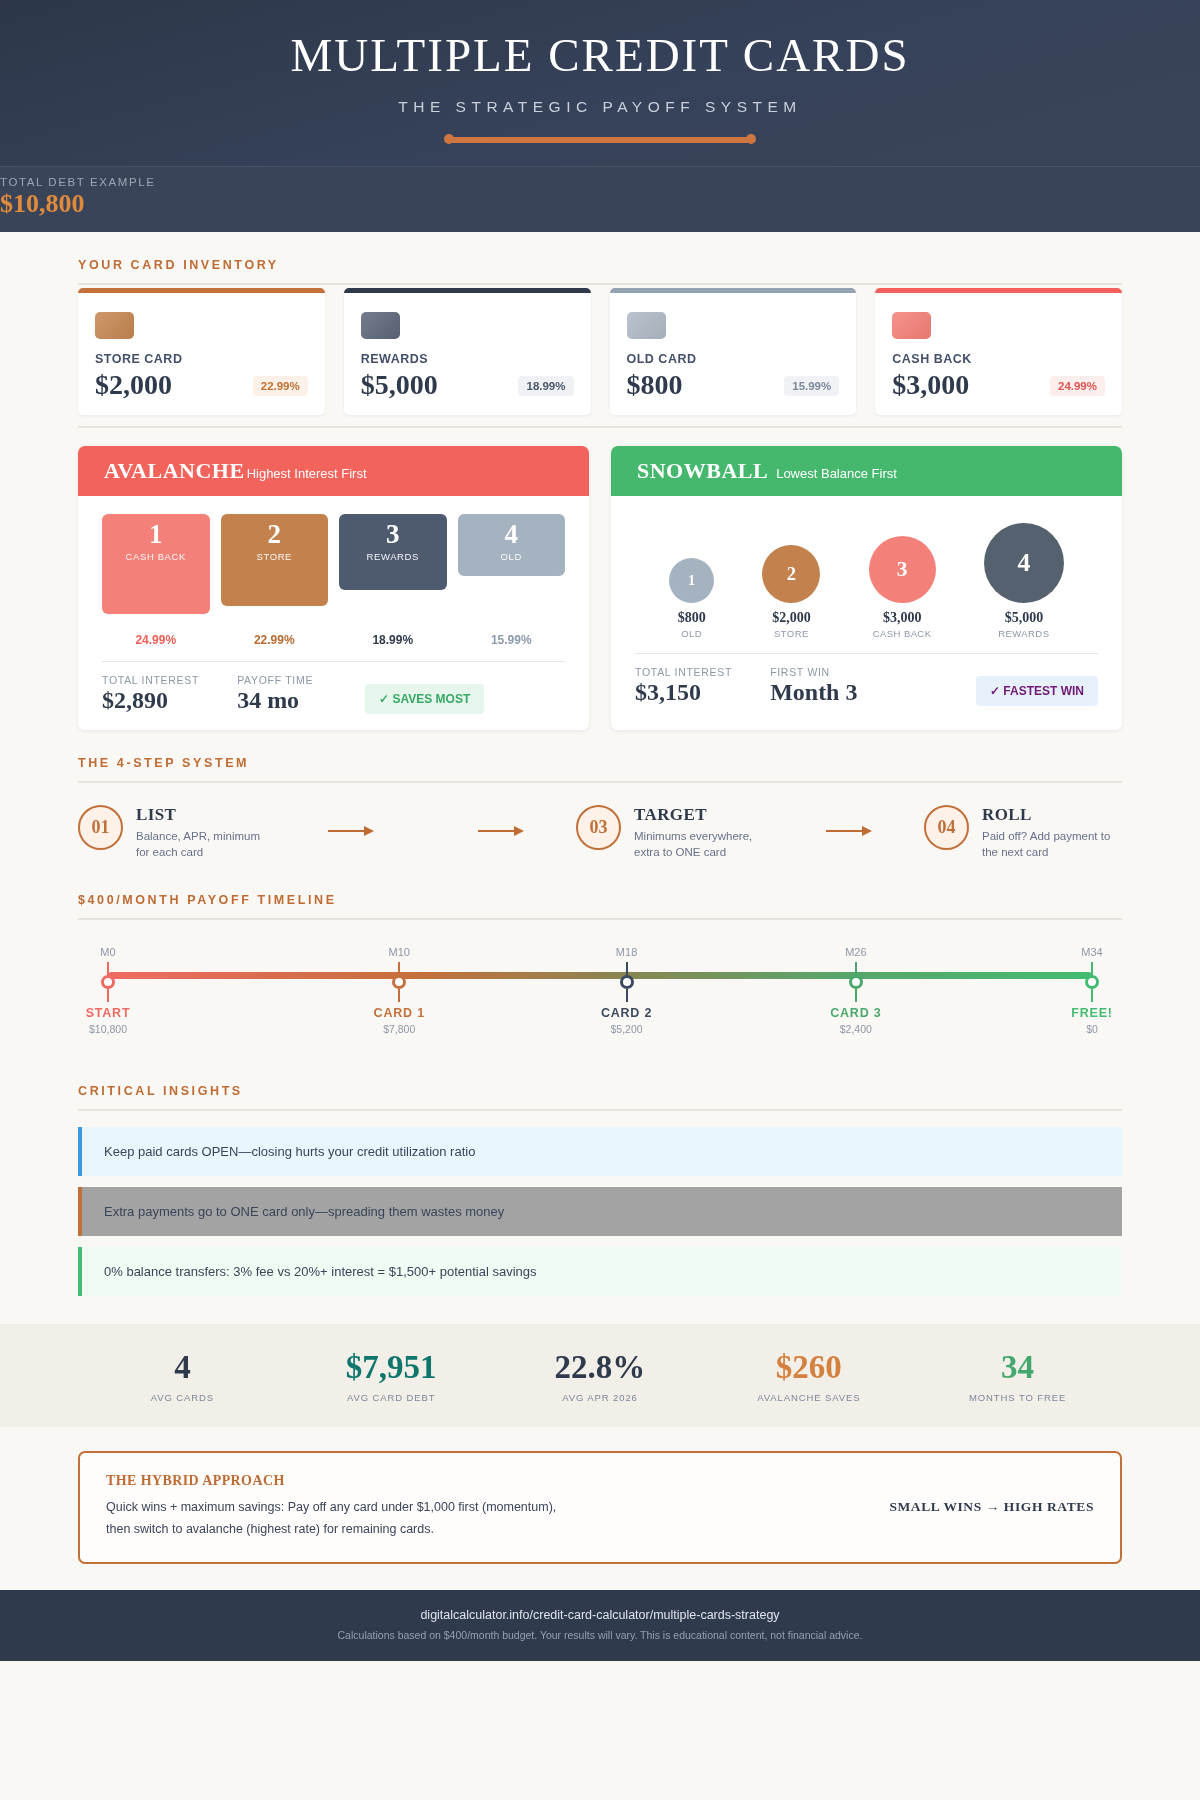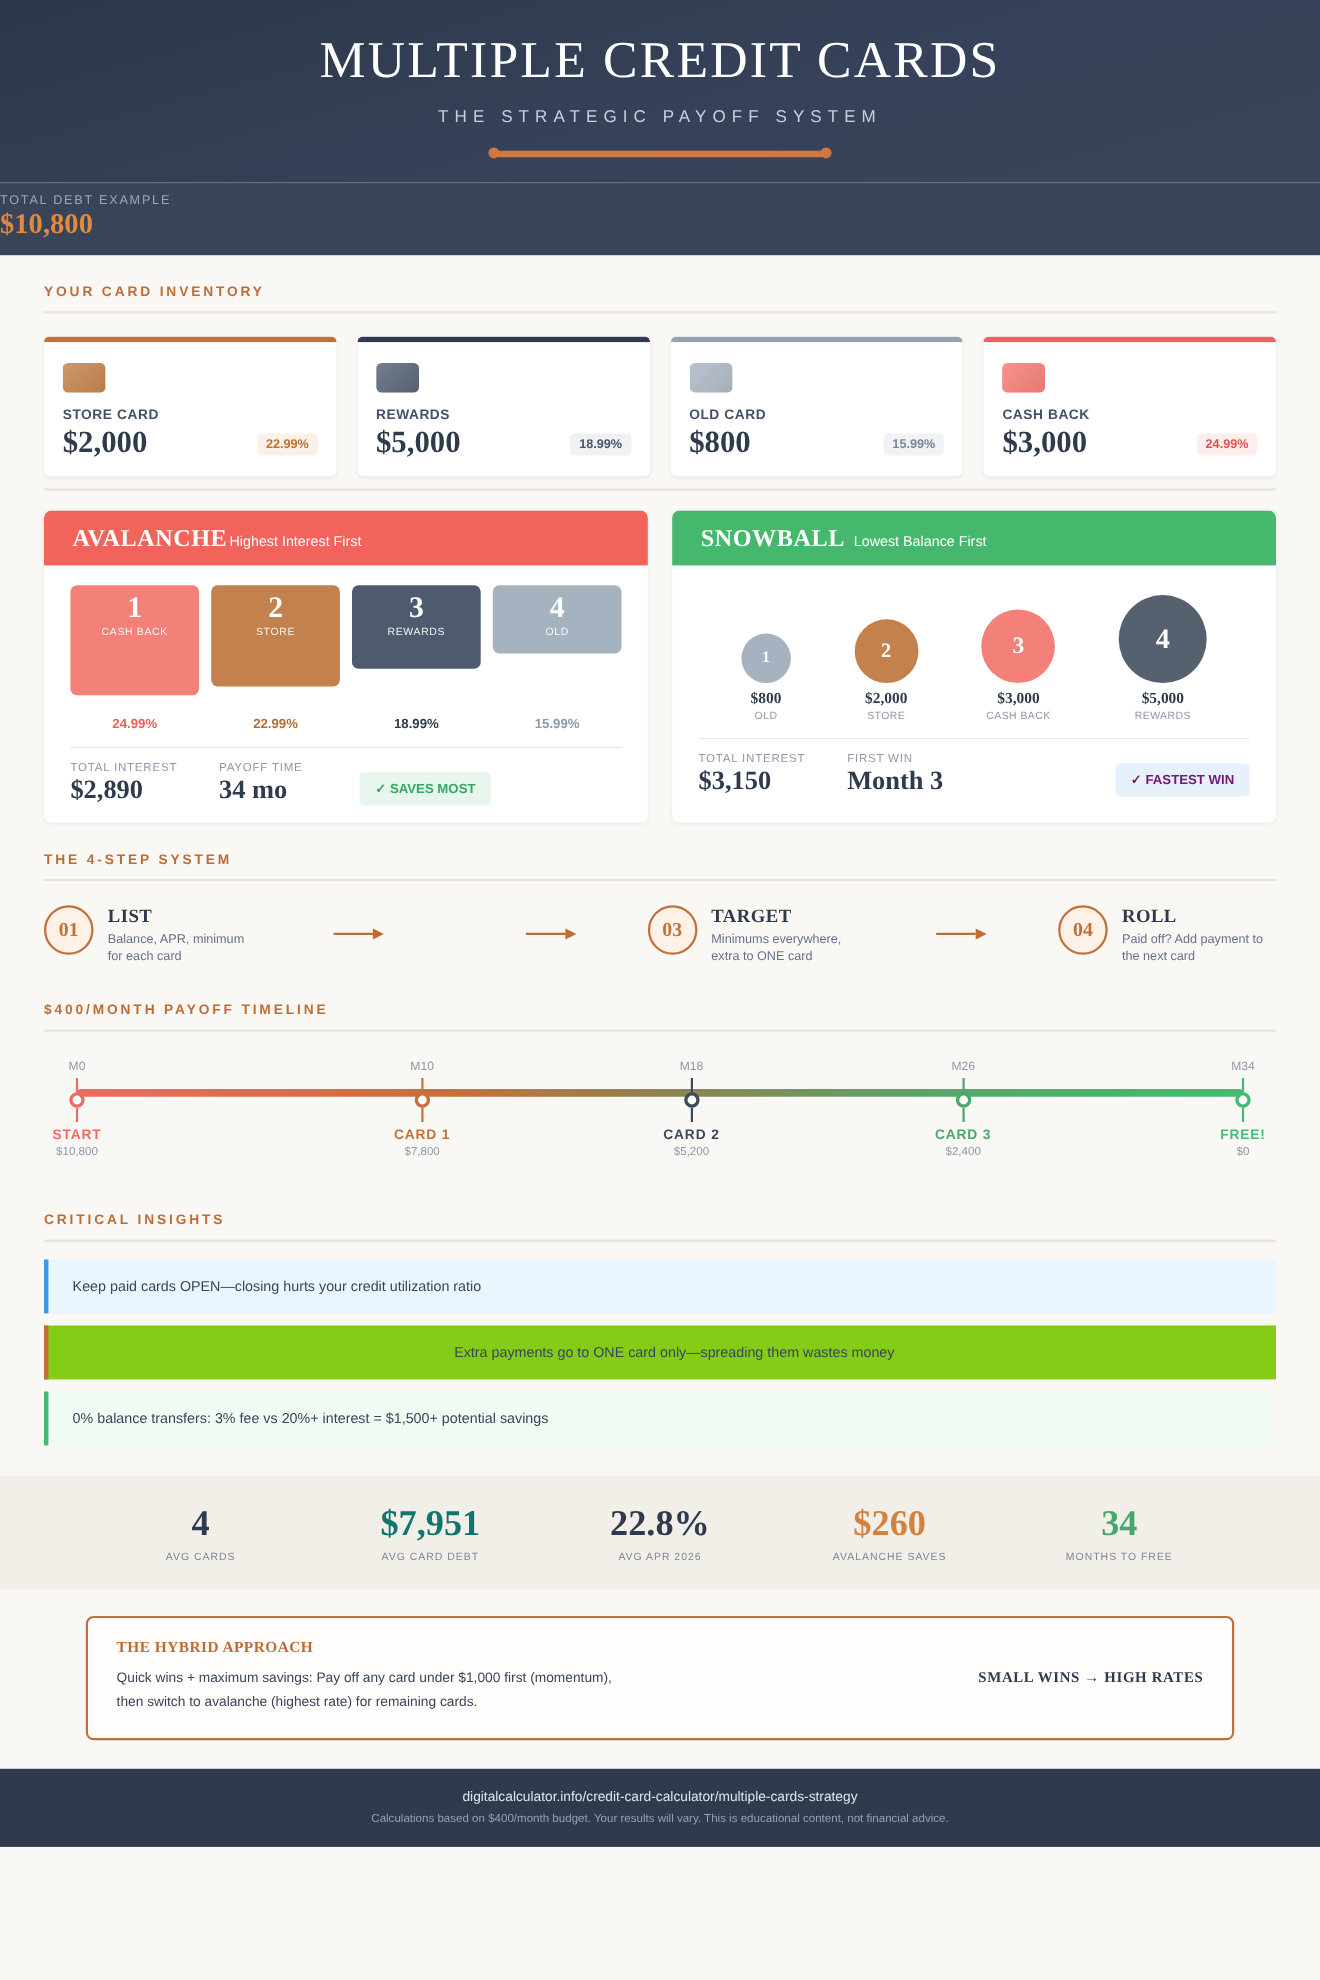--- a/index.html
+++ b/index.html
@@ -45,29 +45,29 @@
     border-top:1px solid rgba(255,255,255,.07);
     padding:9px 0 13px; text-align:left;
   }
   .debt-label { font-size:11.5px; letter-spacing:1.6px; color:#9aa6b8; }
   .debt-value {
     font-family:"Liberation Serif", serif;
     font-size:26px; font-weight:700; color:#e08a3c; margin-top:1px;
   }
 
   
-  .wrap { padding:0 40px; }
+  .wrap { padding:0 78px; }
   .sec-head {
     font-size:12.5px; letter-spacing:2.6px; font-weight:700;
     color:#bf6b34; padding-top:26px;
   }
   .sec-rule { height:2px; background:#e8e4dd; margin-top:11px; }
 
   
-  .cards-row { display:flex; gap:19px; margin-top:21px; }
+  .cards-row { display:flex; gap:19px; margin-top:3px; }
   .card {
     flex:1; background:#ffffff; border-radius:5px;
     box-shadow:0 1px 3px rgba(45,55,73,.08);
     overflow:hidden; padding-bottom:14px;
   }
   .card-strip { height:5px; }
   .card-chip {
     width:39px; height:27px; border-radius:5px; margin:19px 0 13px 17px;
     background-image:linear-gradient(135deg, rgba(255,255,255,.16), rgba(0,0,0,.06));
   }
@@ -444,21 +444,21 @@
             <div class="big" style="color:#44bb72">FREE!</div>
             <div class="sm">$0</div>
           </div>
         </div>
     </div>
 
     <div class="sec-head">CRITICAL INSIGHTS</div>
     <div class="sec-rule"></div>
     <div id="insights-list">
         <div class="insight" style="border-left-color: rgb(59, 154, 225); background: rgb(234, 246, 253);">Keep paid cards OPEN—closing hurts your credit utilization ratio</div>
-        <div class="insight" style="border-left-color: rgb(194, 112, 58); background: #84cc16; text-align: center;">Extra payments go to ONE card only—spreading them wastes money</div>
+        <div class="insight" style="border-left-color: rgb(194, 112, 58); background: #a3a3a3;">Extra payments go to ONE card only—spreading them wastes money</div>
         <div class="insight" style="border-left-color: rgb(68, 187, 114); background: rgb(239, 251, 243);">0% balance transfers: 3% fee vs 20%+ interest = $1,500+ potential savings</div>
       </div>
   </div>
 
   <div class="statsbar" id="statsbar">
       <div class="sb">
         <div class="sb-v" style="color:#2f3b4d">4</div>
         <div class="sb-l">AVG CARDS</div>
       </div>
       <div class="sb">

